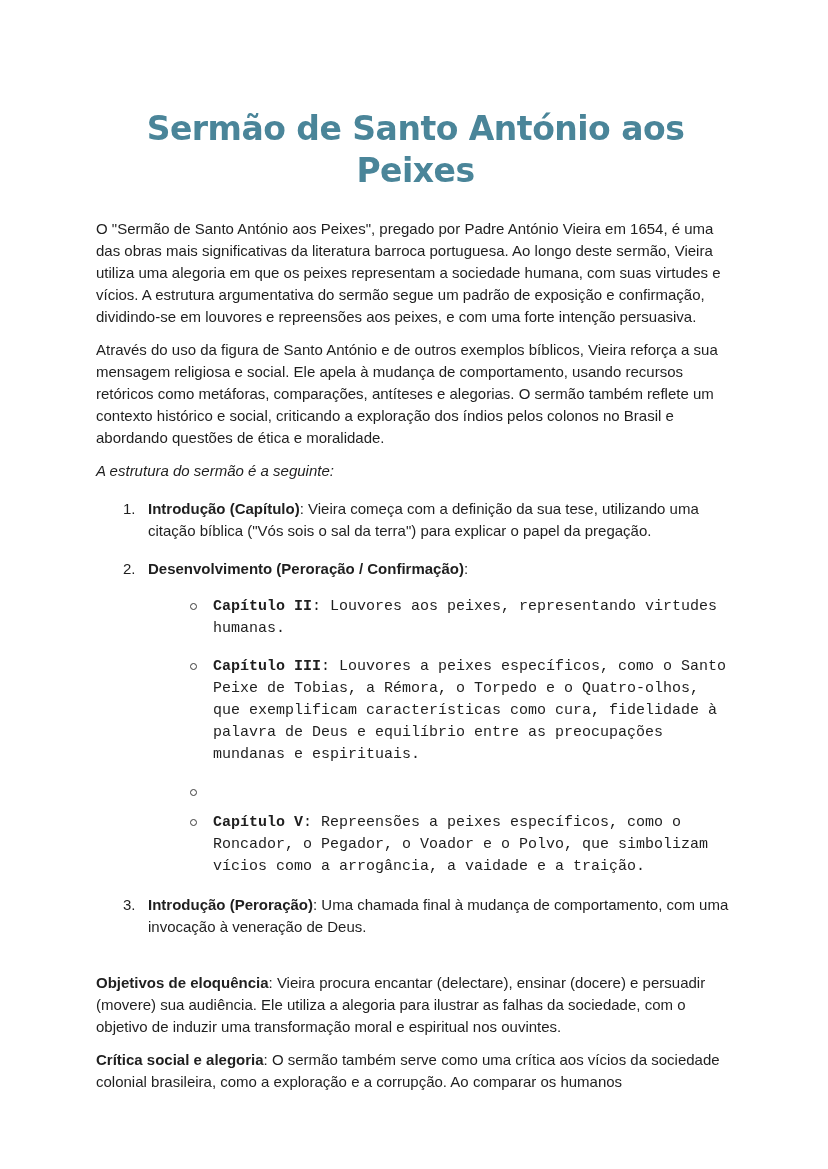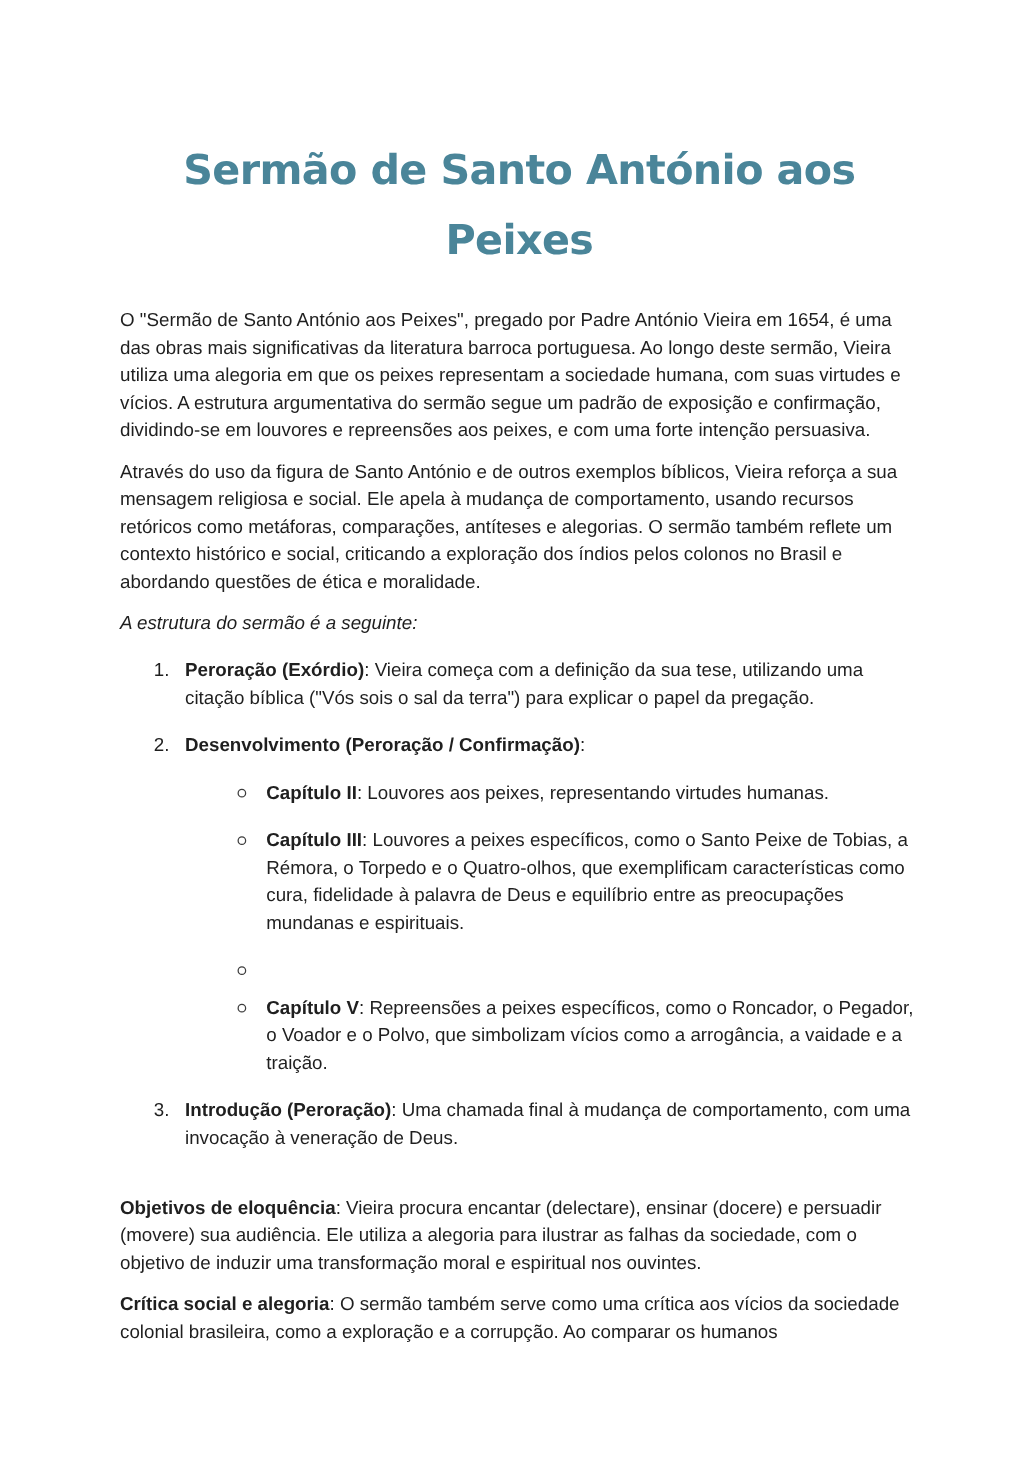--- a/index.html
+++ b/index.html
@@ -20,42 +20,42 @@
     line-height: 22px;
     color: #1f1f1f;
     overflow: hidden;
   }
   .doc-title {
     margin: 0 0 26px 0;
     text-align: center;
     font-family: "DejaVu Sans", sans-serif;
     font-weight: 800;
     font-size: 33px;
-    line-height: 56px;
+    line-height: 42px;
     letter-spacing: -0.5px;
     color: #4a8599;
   }
   p.body-par {
     margin: 0 0 11px 0;
   }
   p.list-intro {
     margin: 0 0 16px 0;
     font-style: italic;
   }
   .olist { margin: 0; }
   .li {
     display: flex;
     padding-left: 27px;
     margin-bottom: 16px;
   }
   .num {
     flex: 0 0 25px;
   }
   .li-text { flex: 1; }
-  .sublist { margin-top: 16px; }
+  .sublist { margin-top: 16px; font-family: Liberation Mono, monospace; }
   .sub {
     display: flex;
     padding-left: 42px;
     margin-bottom: 16px;
   }
   .sub:last-child { margin-bottom: 0; }
   .bullet-col { flex: 0 0 23px; }
   .circle-bullet {
     display: block;
     width: 7px;
@@ -80,21 +80,21 @@
   <p class="body-par">O "Sermão de Santo António aos Peixes", pregado por Padre António Vieira em 1654, é uma das obras mais significativas da literatura barroca portuguesa. Ao longo deste sermão, Vieira utiliza uma alegoria em que os peixes representam a sociedade humana, com suas virtudes e vícios. A estrutura argumentativa do sermão segue um padrão de exposição e confirmação, dividindo-se em louvores e repreensões aos peixes, e com uma forte intenção persuasiva.</p>
 
   <p class="body-par">Através do uso da figura de Santo António e de outros exemplos bíblicos, Vieira reforça a sua mensagem religiosa e social. Ele apela à mudança de comportamento, usando recursos retóricos como metáforas, comparações, antíteses e alegorias. O sermão também reflete um contexto histórico e social, criticando a exploração dos índios pelos colonos no Brasil e abordando questões de ética e moralidade.</p>
 
   <p class="list-intro">A estrutura do sermão é a seguinte:</p>
 
   <div class="olist">
 
     <div class="li">
       <span class="num">1.</span>
-      <div class="li-text"><b>Peroração (Exórdio)</b><span>: Vieira começa com a definição da sua tese, utilizando uma citação bíblica ("Vós sois o sal da terra") para explicar o papel da pregação.</span></div>
+      <div class="li-text"><b>Introdução (Capítulo)</b><span>: Vieira começa com a definição da sua tese, utilizando uma citação bíblica ("Vós sois o sal da terra") para explicar o papel da pregação.</span></div>
     </div>
 
     <div class="li">
       <span class="num">2.</span>
       <div class="li-text"><b>Desenvolvimento (Peroração / Confirmação)</b><span>:</span>
         <div class="sublist">
 
           <div class="sub">
             <span class="bullet-col">
                 <i class="circle-bullet"></i>

